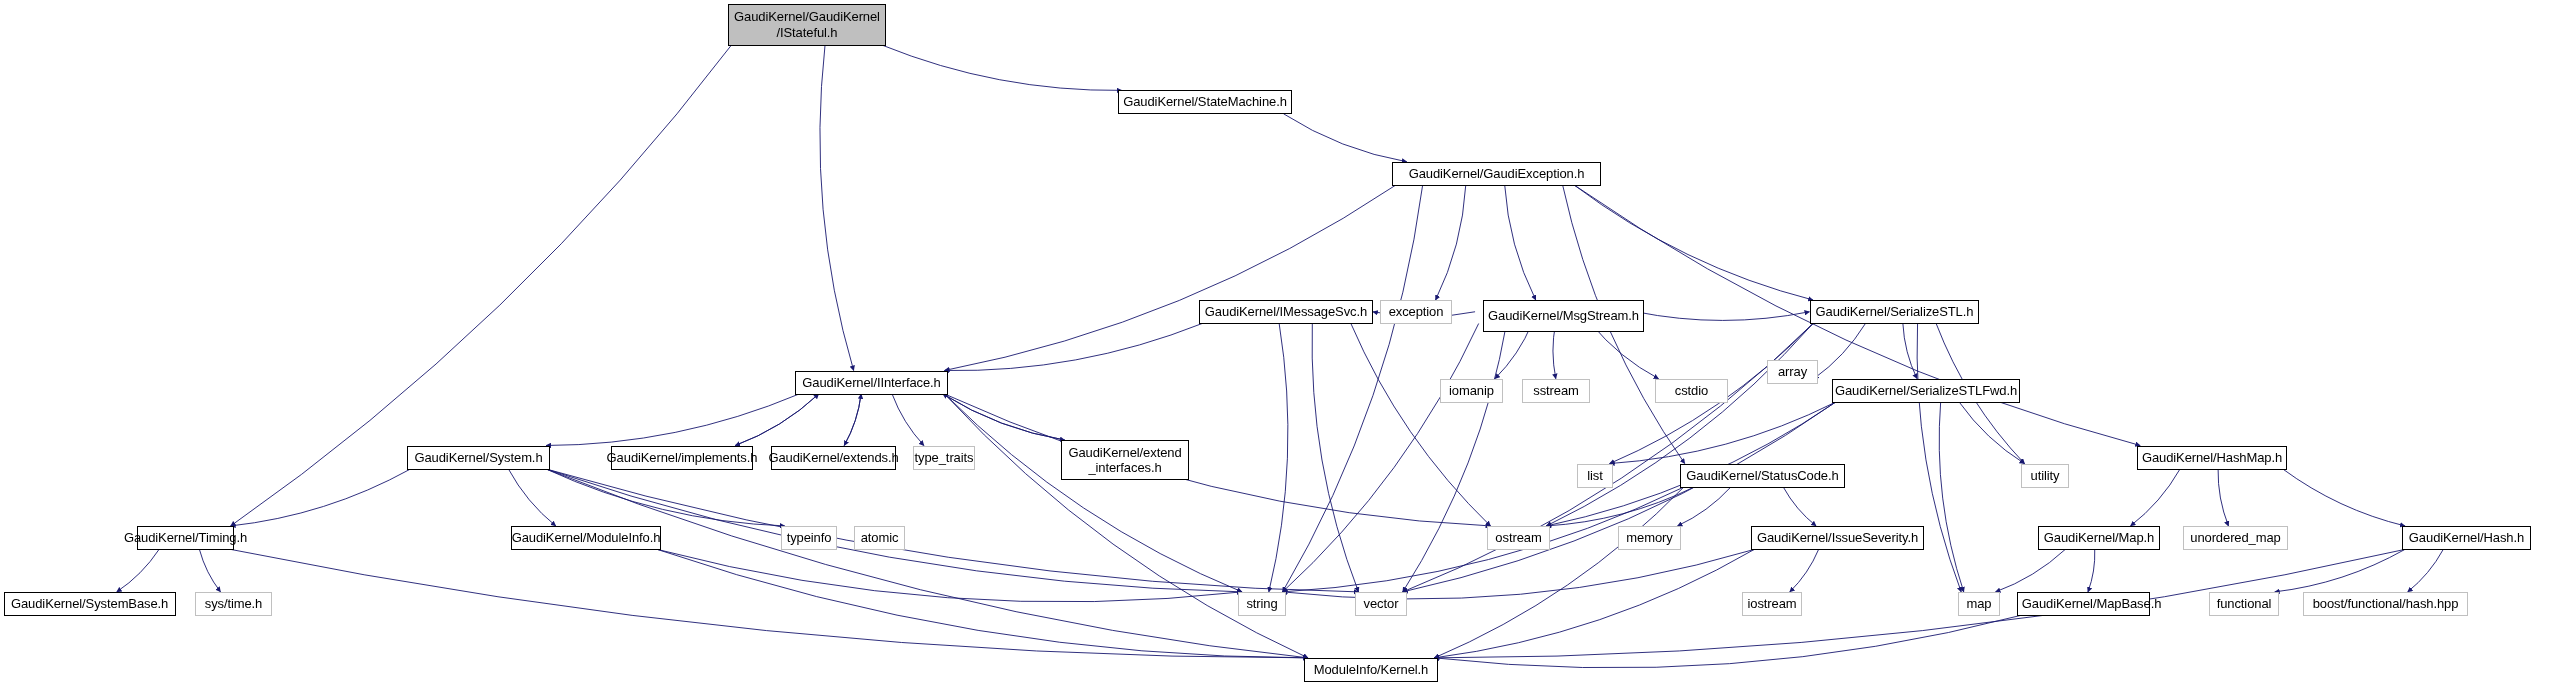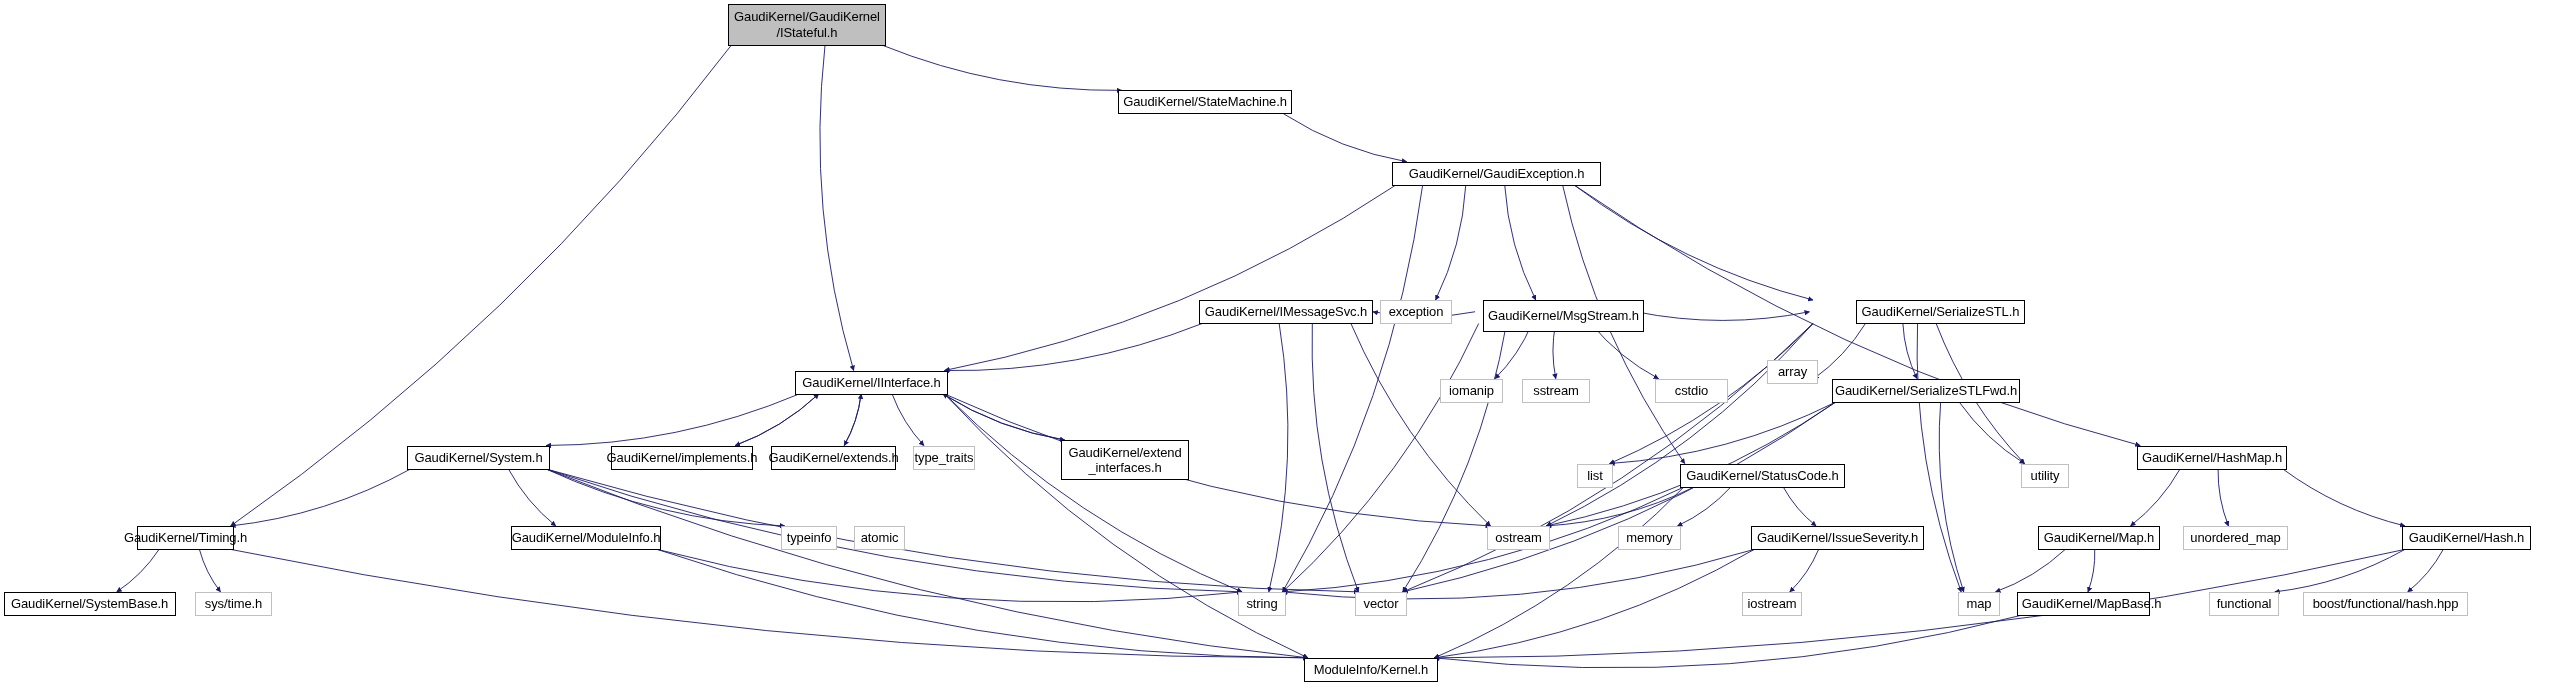--- a/index.html
+++ b/index.html
@@ -157,21 +157,21 @@
       </div>
       <div class="node " style="left: 1440px; top: 379px; width: 63px; height: 23.5px;">
         <span class="lbl">iomanip</span>
       </div>
       <div class="node " style="left: 1522px; top: 379px; width: 68px; height: 23.5px;">
         <span class="lbl">sstream</span>
       </div>
       <div class="node " style="left: 1655px; top: 379px; width: 73px; height: 23.5px;">
         <span class="lbl">cstdio</span>
       </div>
-      <div class="node hdr" style="left: 1810px; top: 300px; width: 169px; height: 23.5px; margin-left: 46px;">
+      <div class="node hdr" style="left: 1810px; top: 300px; width: 169px; height: 23.5px;">
         <span class="lbl">GaudiKernel/SerializeSTL.h</span>
       </div>
       <div class="node " style="left: 1767px; top: 360px; width: 51px; height: 23.5px; text-align: center;">
         <span class="lbl">array</span>
       </div>
       <div class="node hdr" style="left: 1832px; top: 379px; width: 188px; height: 23.5px;">
         <span class="lbl">GaudiKernel/SerializeSTLFwd.h</span>
       </div>
       <div class="node hdr" style="left: 795px; top: 371px; width: 153px; height: 23.5px;">
         <span class="lbl">GaudiKernel/IInterface.h</span>

